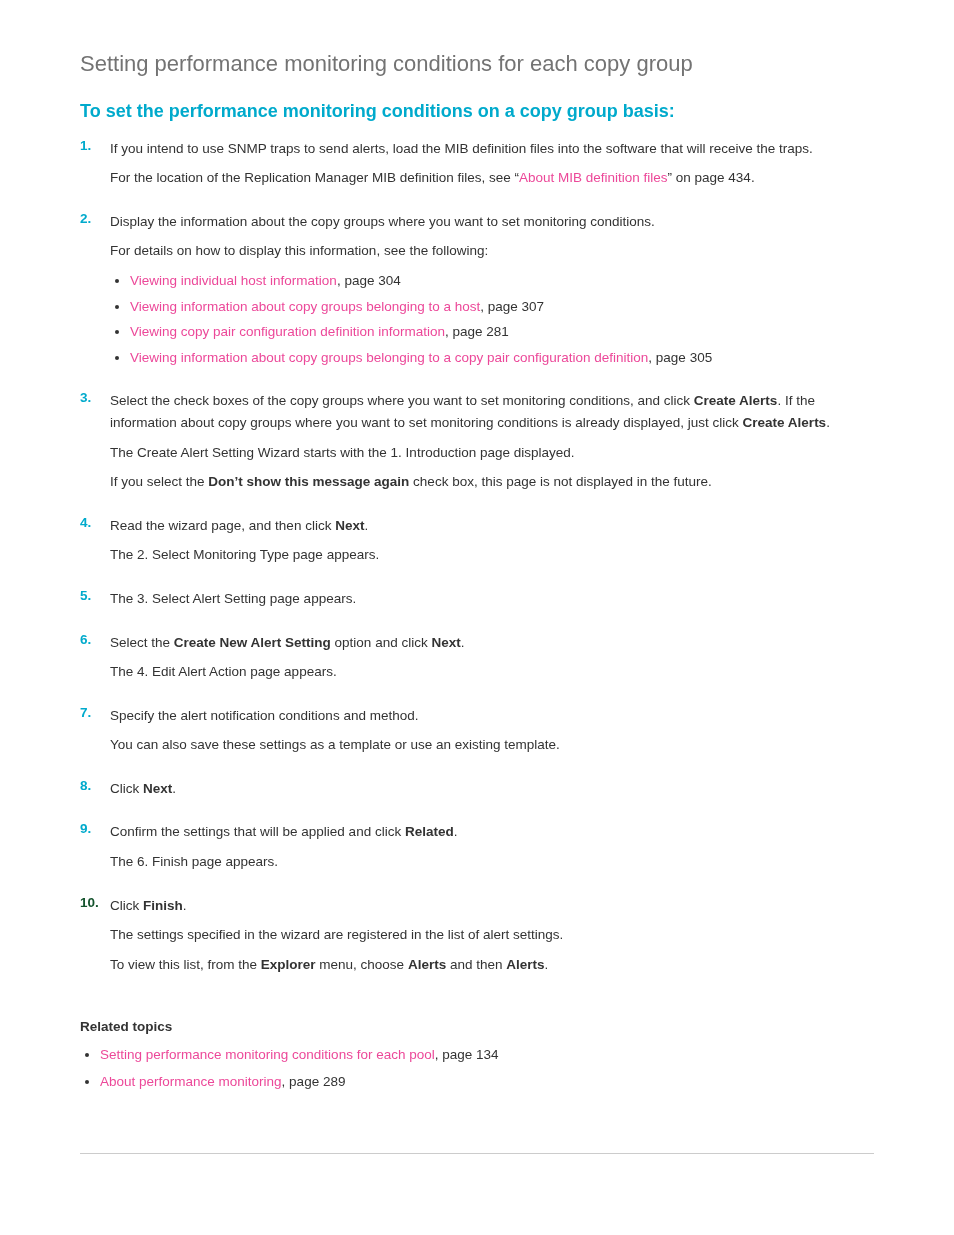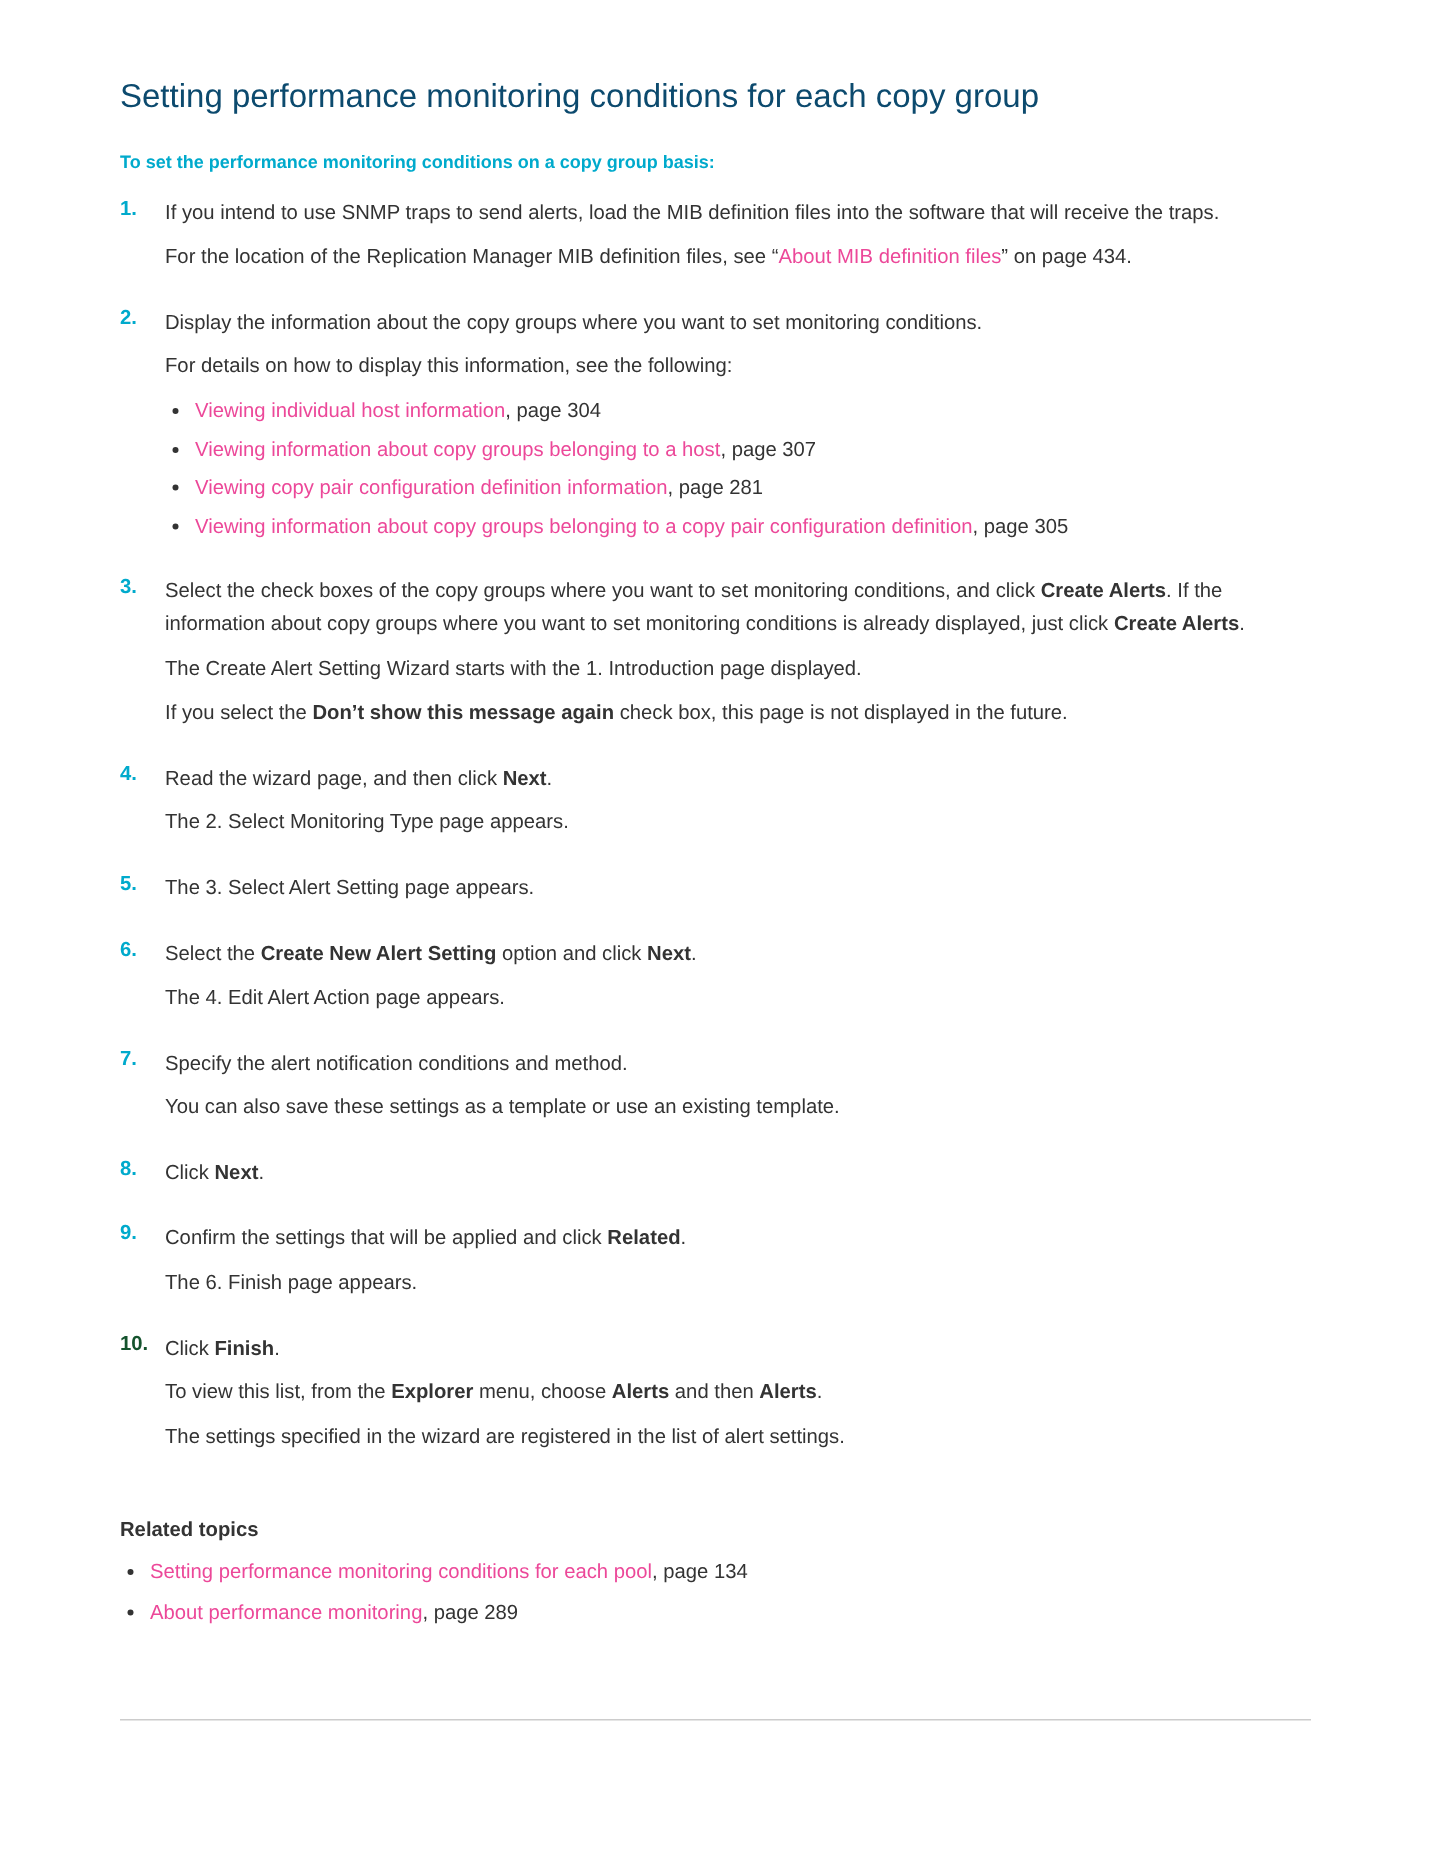--- a/index.html
+++ b/index.html
@@ -13,27 +13,27 @@
       font-size: 13.5px;
       color: #333333;
       width: 954px;
       min-height: 1235px;
     }
     .page {
       padding: 50px 80px 60px 80px;
     }
     .page-title {
       font-size: 22px;
-      color: #0c4a6e;
+      color: #737373;
       font-weight: normal;
       margin-bottom: 22px;
       line-height: 1.3;
     }
     .subtitle {
-      font-size: 12px;
+      font-size: 18px;
       color: #00aacc;
       font-weight: bold;
       margin-bottom: 16px;
     }
     .steps-list {
       list-style: none;
       padding: 0;
       margin: 0;
     }
     .step-item {
@@ -183,22 +183,22 @@
       <div class="step-content">
         <p>Confirm the settings that will be applied and click <strong>Related</strong>.</p>
         <p class="sub-para">The 6. Finish page appears.</p>
       </div>
     </li>
 
     <li class="step-item">
       <span class="step-number" style="color:#14532d; font-weight:bold;">10.</span>
       <div class="step-content">
         <p>Click <strong>Finish</strong>.</p>
+        <p class="sub-para">The settings specified in the wizard are registered in the list of alert settings.</p>
         <p class="sub-para">To view this list, from the <strong>Explorer</strong> menu, choose <strong>Alerts</strong> and then <strong>Alerts</strong>.</p>
-        <p class="sub-para">The settings specified in the wizard are registered in the list of alert settings.</p>
       </div>
     </li>
 
   </ol>
 
   <div class="related-topics">
     <p class="related-topics-title">Related topics</p>
     <ul class="related-list">
       <li><a class="link">Setting performance monitoring conditions for each pool</a>, page 134</li>
       <li><a class="link">About performance monitoring</a>, page 289</li>

